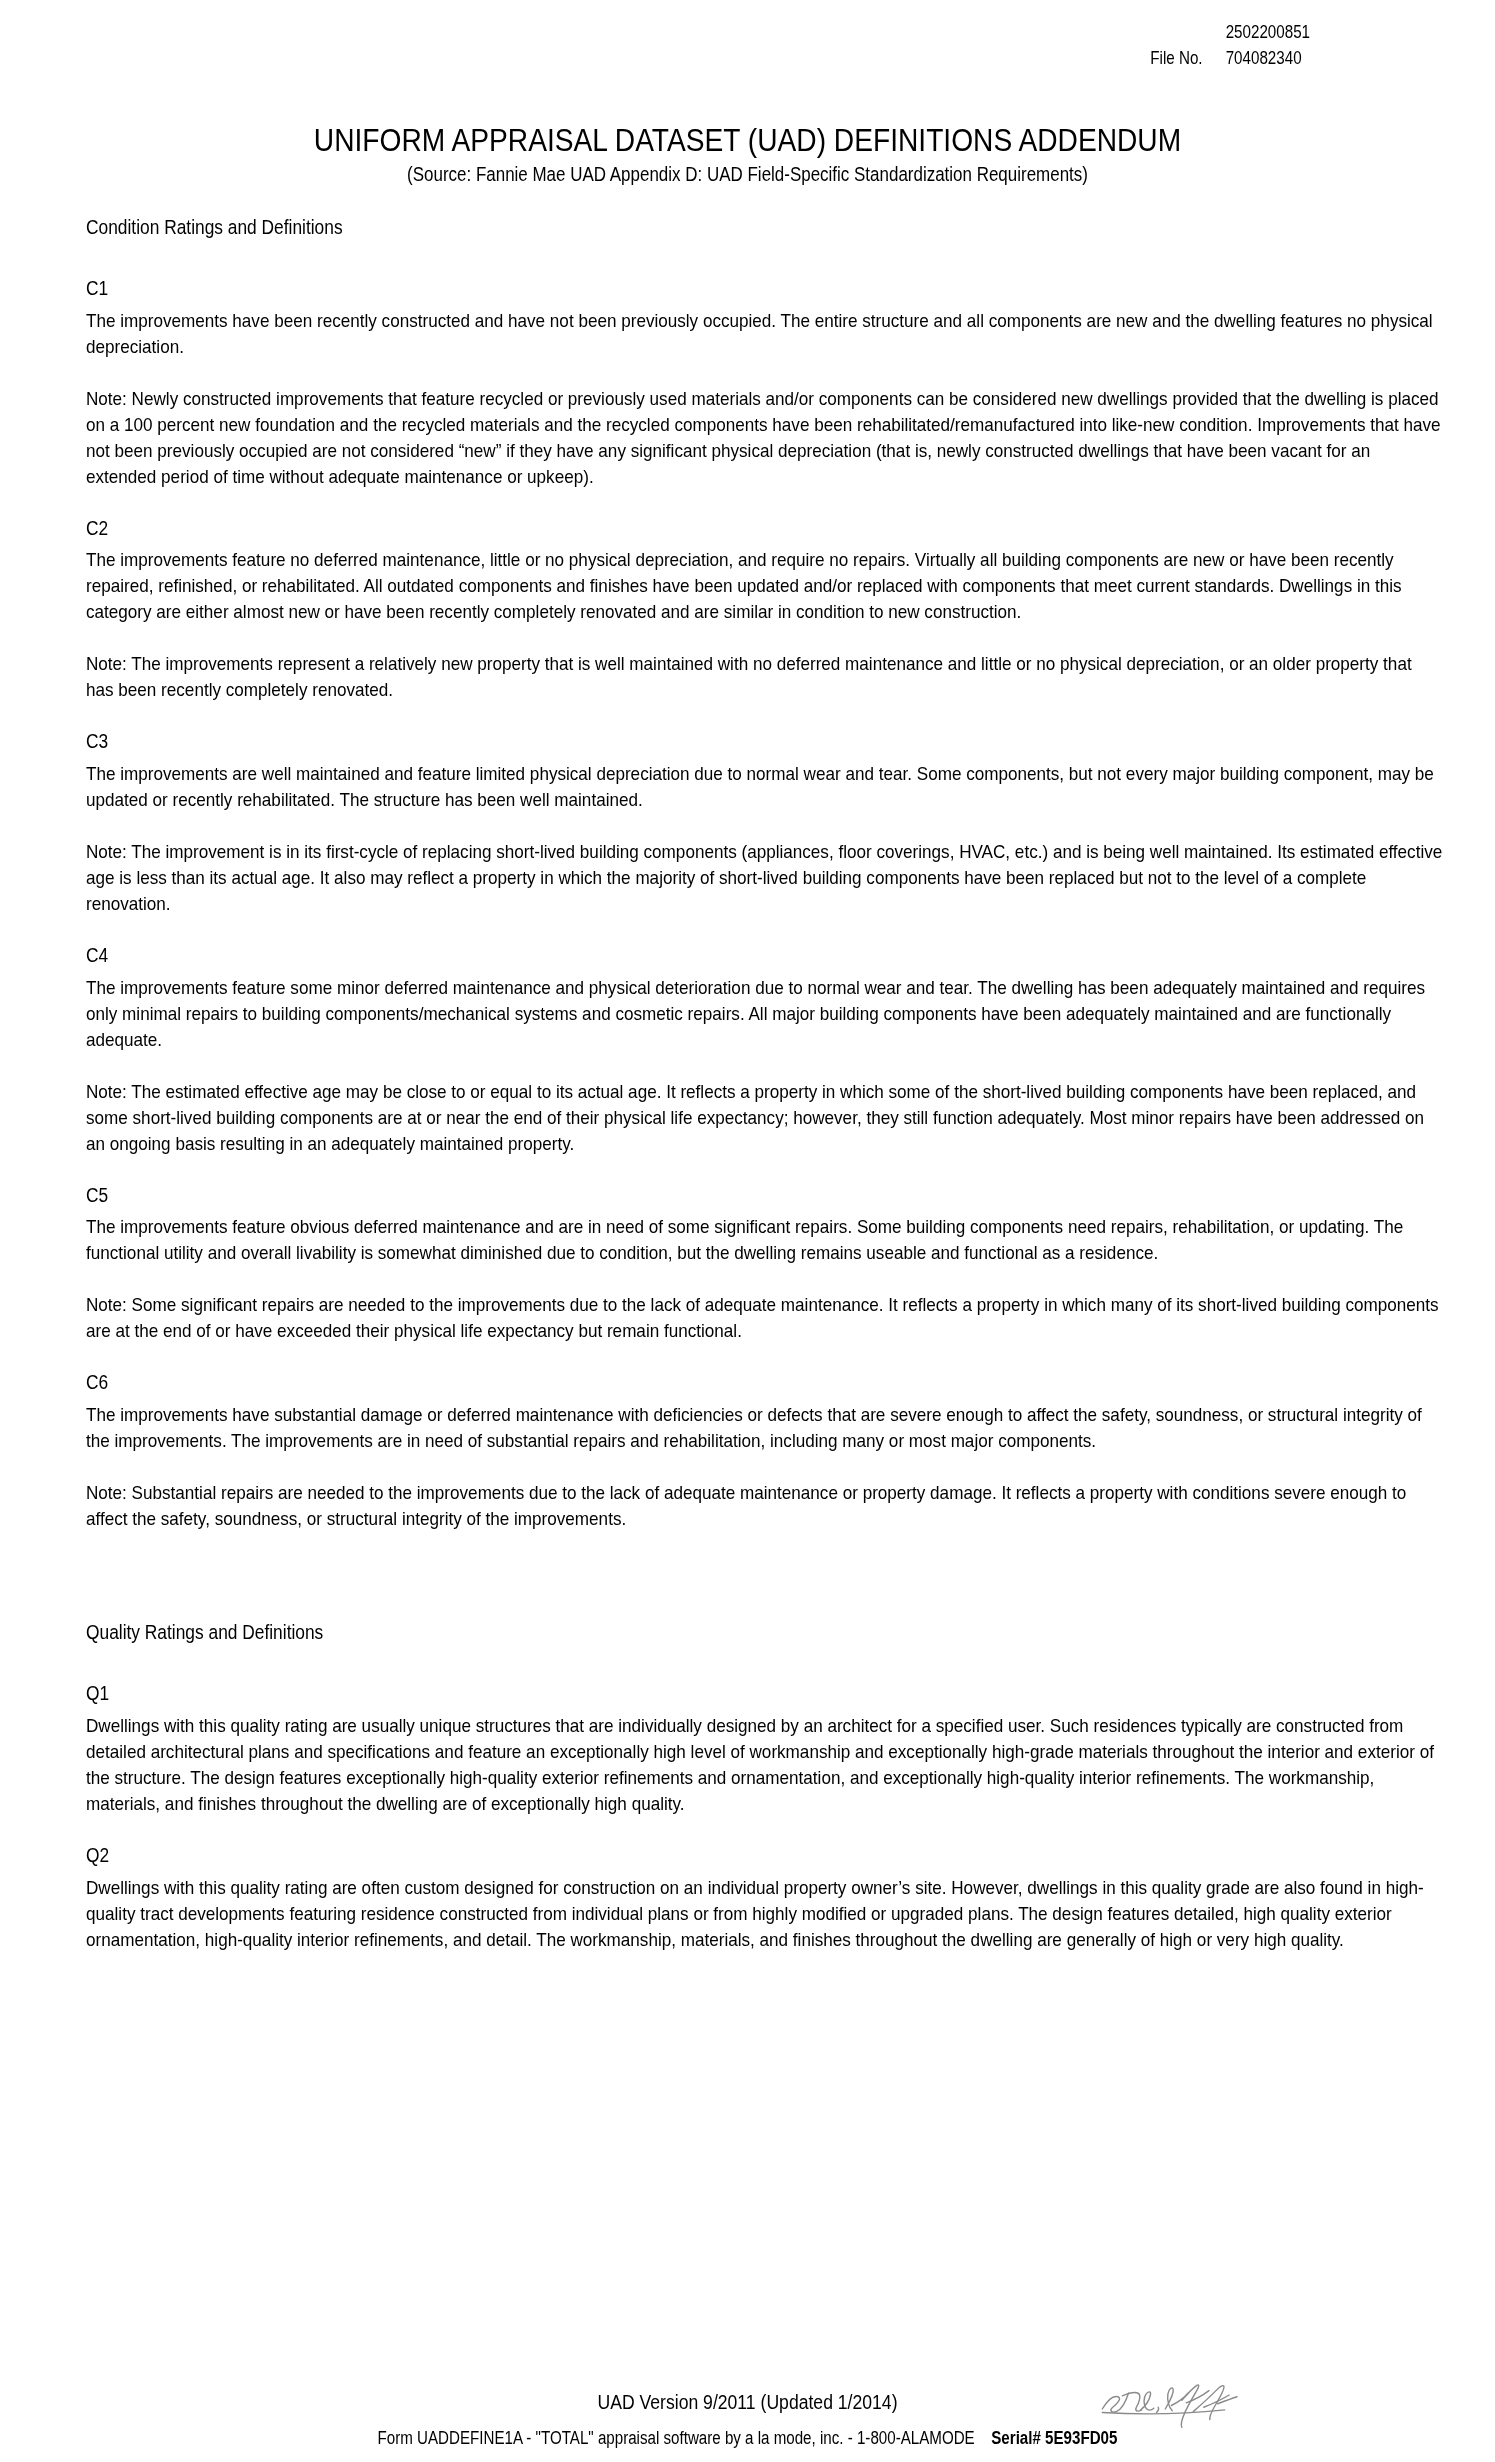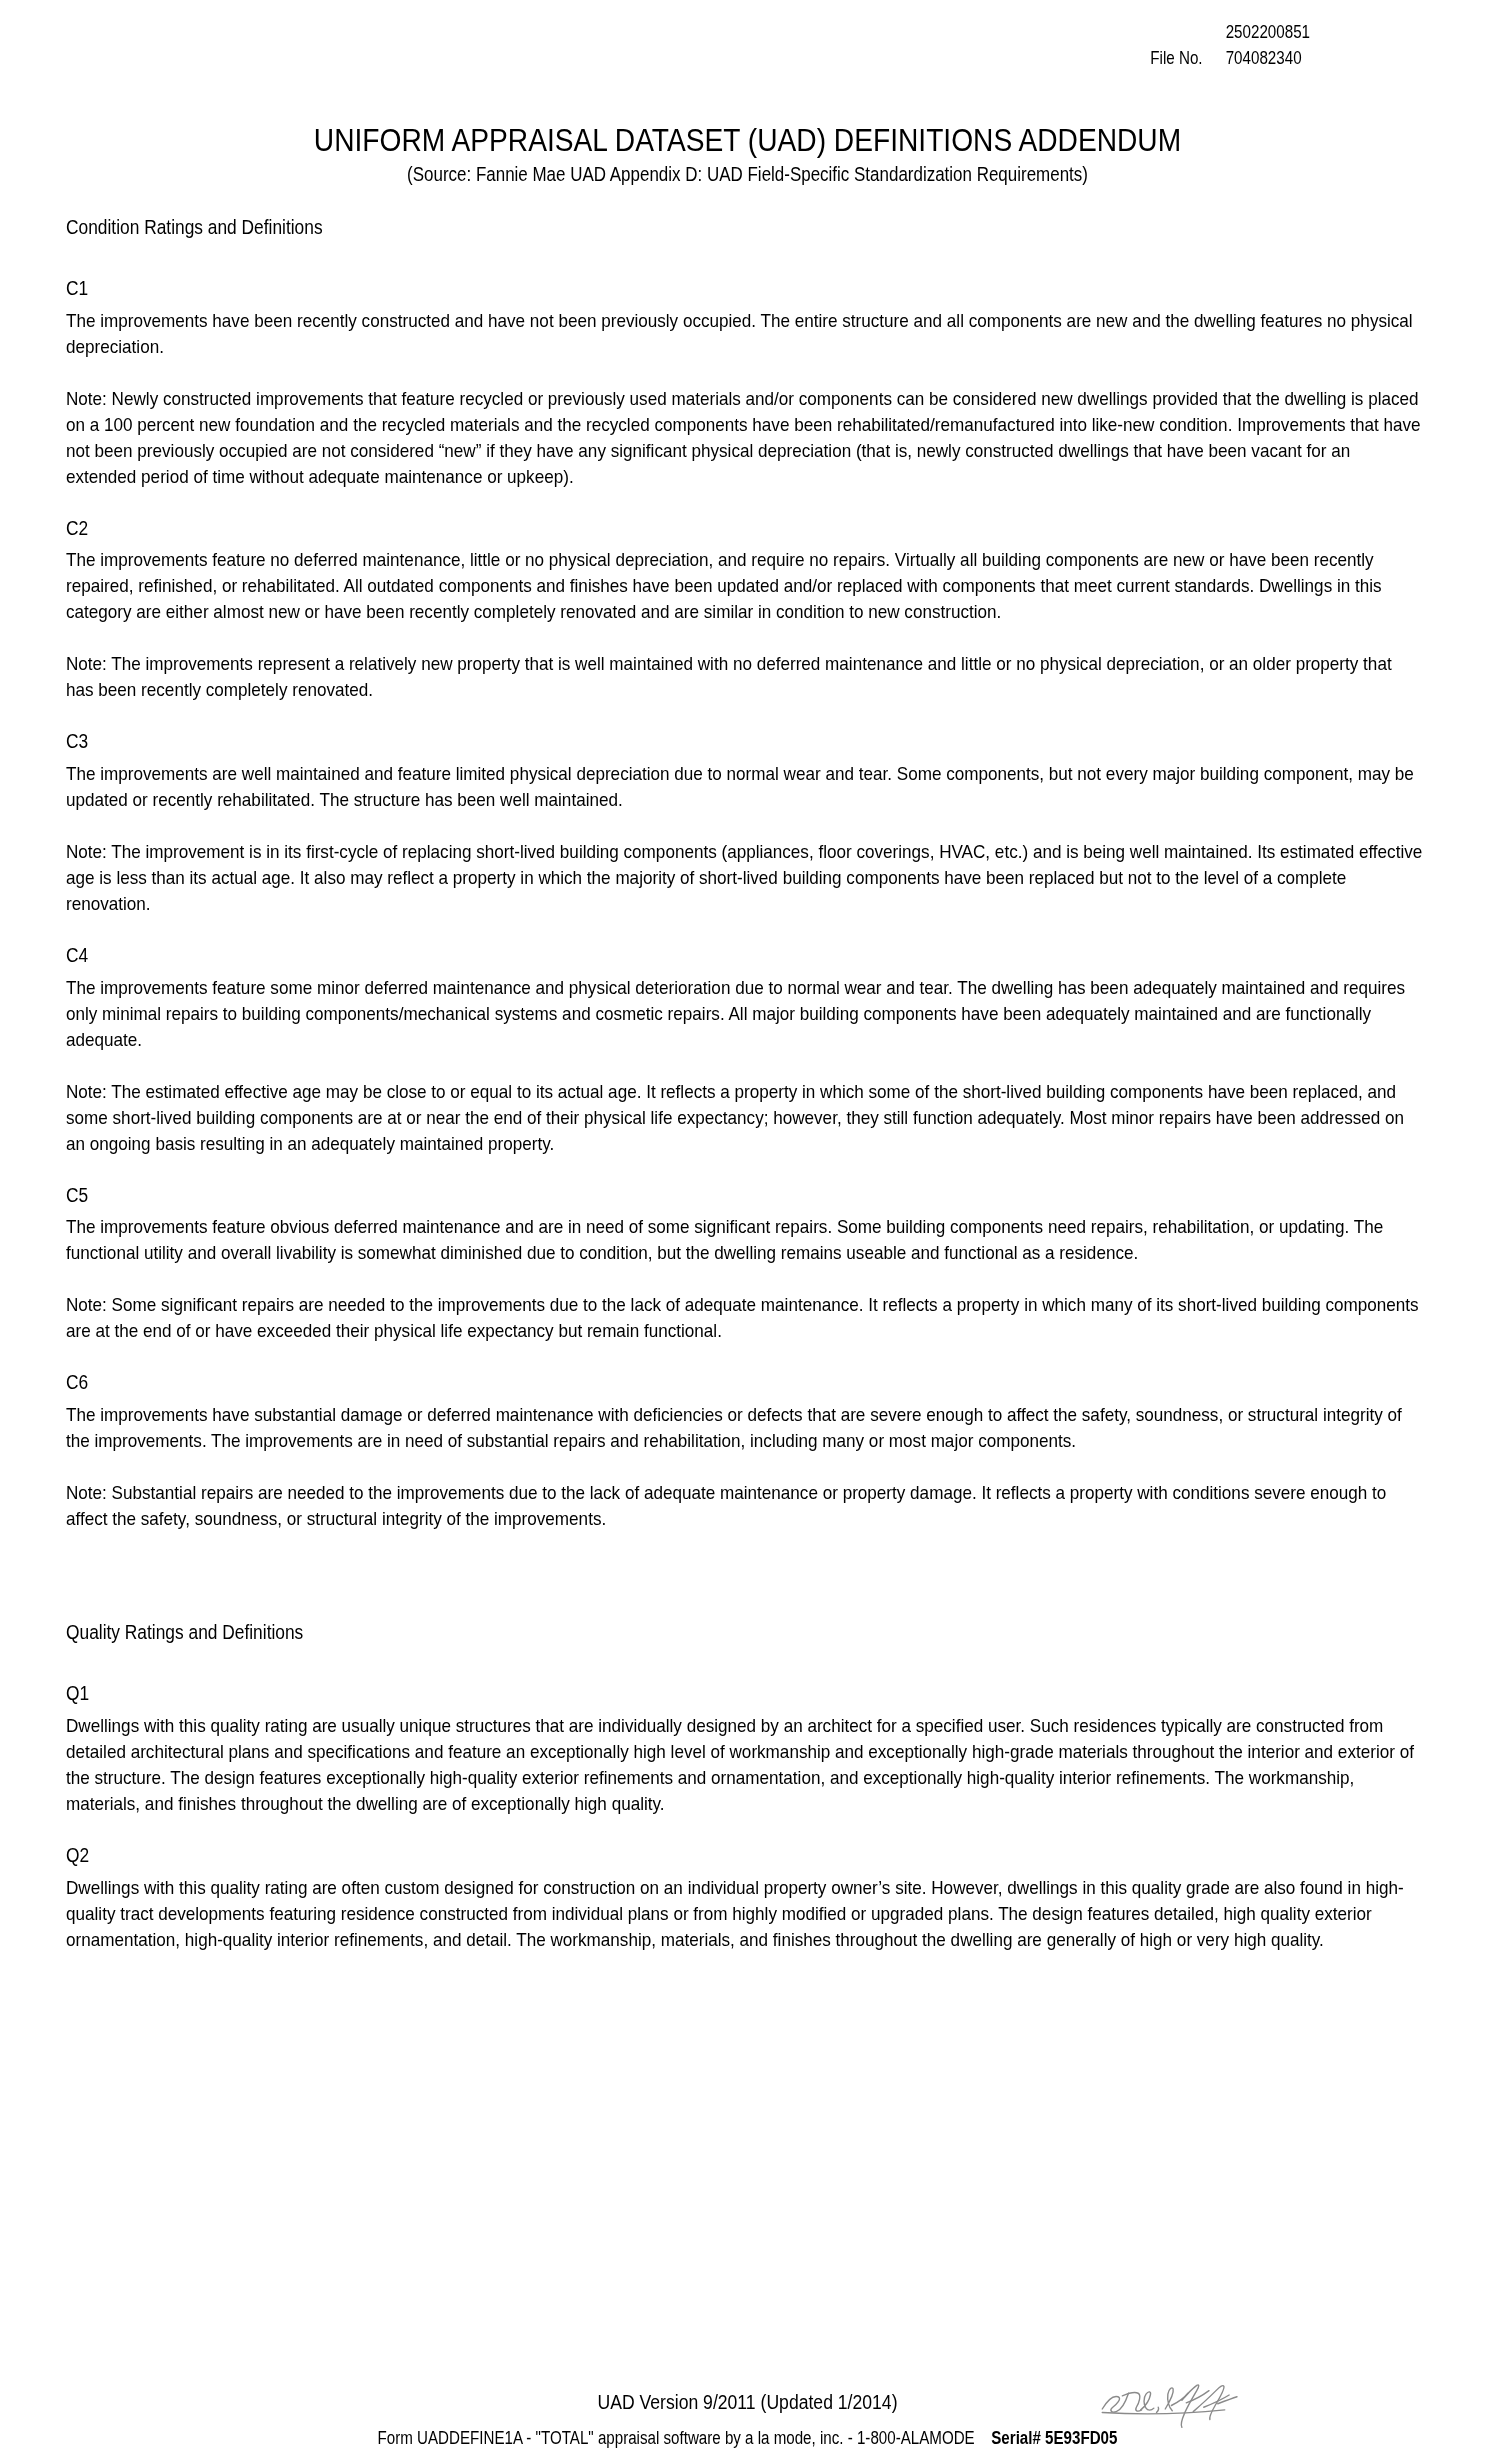--- a/index.html
+++ b/index.html
@@ -72,21 +72,21 @@
     text-align: center;
     font-size: 19.3px;
     line-height: 24.6px;
     transform: scaleX(0.88);
     white-space: nowrap;
   }
 
   
   .content {
     position: absolute;
-    left: 66px;
+    left: 86px;
     top: 215px;
     width: 1359px;
   }
   .section-heading {
     font-size: 19.3px;
     line-height: 26px;
     margin: 0 0 35px 0;
     transform: scaleX(0.9);
     transform-origin: left center;
     white-space: nowrap;

